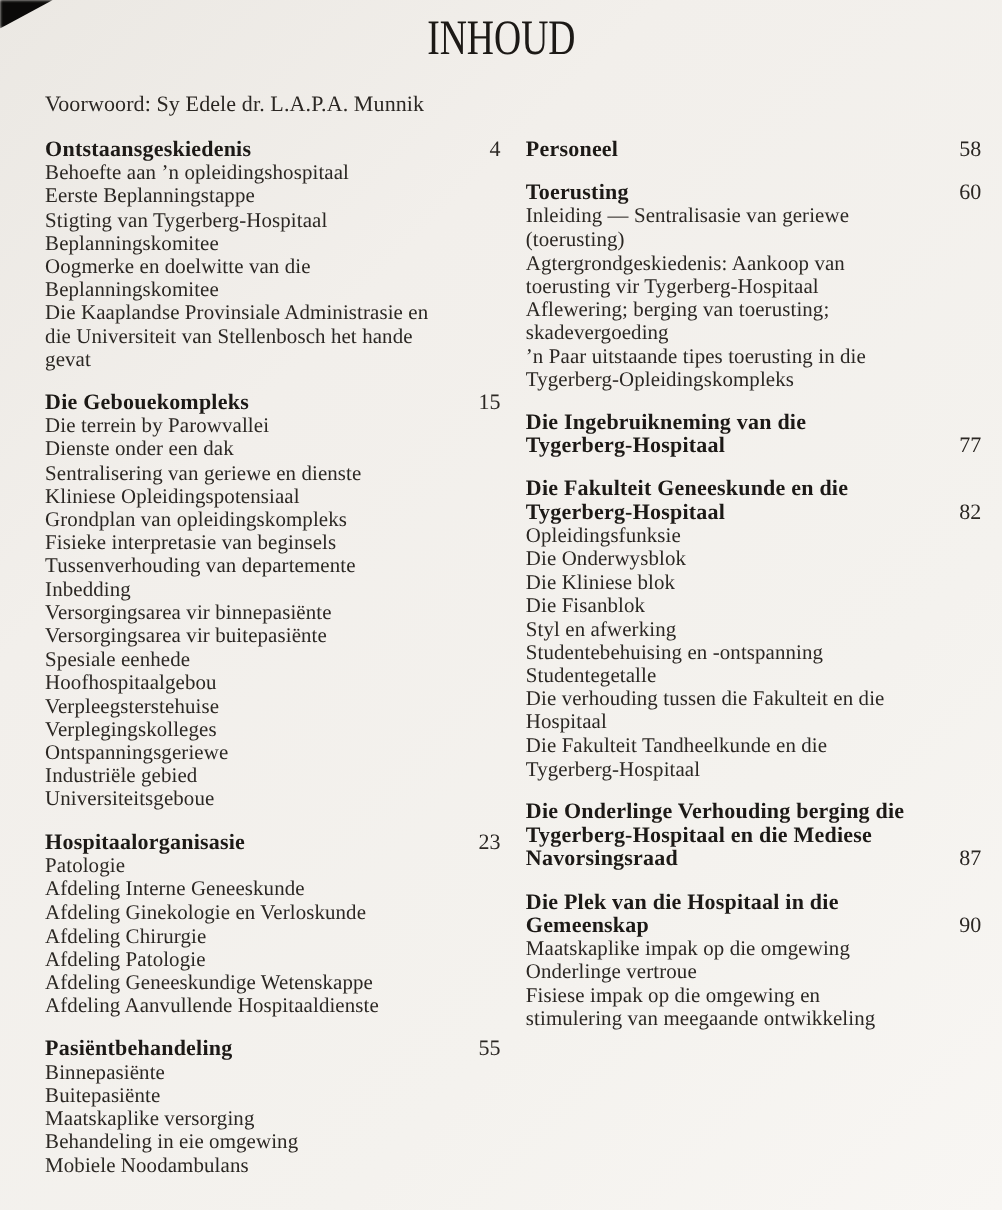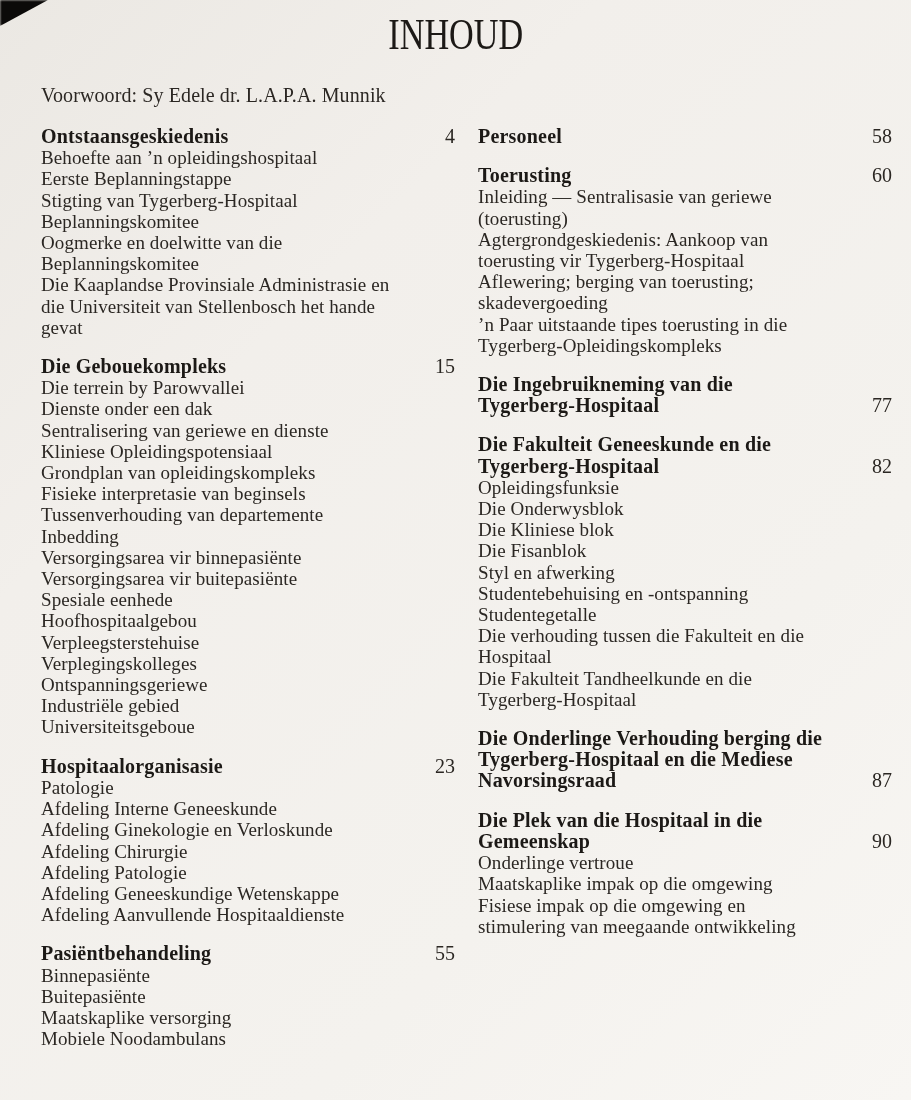--- a/index.html
+++ b/index.html
@@ -137,20 +137,21 @@
           <div class="entry-line">Afdeling Aanvullende Hospitaaldienste</div>
         </div>
         <div class="toc-section">
           <div class="hrow">
             <span class="heading-line">Pasiëntbehandeling</span>
             <span class="pagenum">55</span>
           </div>
           <div class="entry-line">Binnepasiënte</div>
           <div class="entry-line">Buitepasiënte</div>
           <div class="entry-line">Maatskaplike versorging</div>
+          <div class="entry-line">Behandeling in eie omgewing</div>
           <div class="entry-line">Mobiele Noodambulans</div>
         </div>
       </div>
     <div class="col">
         <div class="toc-section">
           <div class="hrow">
             <span class="heading-line">Personeel</span>
             <span class="pagenum">58</span>
           </div>
         </div>
@@ -210,20 +211,20 @@
           </div>
         </div>
         <div class="toc-section">
           <div class="hrow">
             <span class="heading-line">Die Plek van die Hospitaal in die</span>
           </div>
           <div class="hrow">
             <span class="heading-line">Gemeenskap</span>
             <span class="pagenum">90</span>
           </div>
+          <div class="entry-line">Maatskaplike impak op die omgewing</div>
           <div class="entry-line">Onderlinge vertroue</div>
-          <div class="entry-line">Maatskaplike impak op die omgewing</div>
           <div class="entry-line">Fisiese impak op die omgewing en</div>
           <div class="entry-line">stimulering van meegaande ontwikkeling</div>
         </div>
       </div>
   </div>
 </div>
 
 </body></html>

